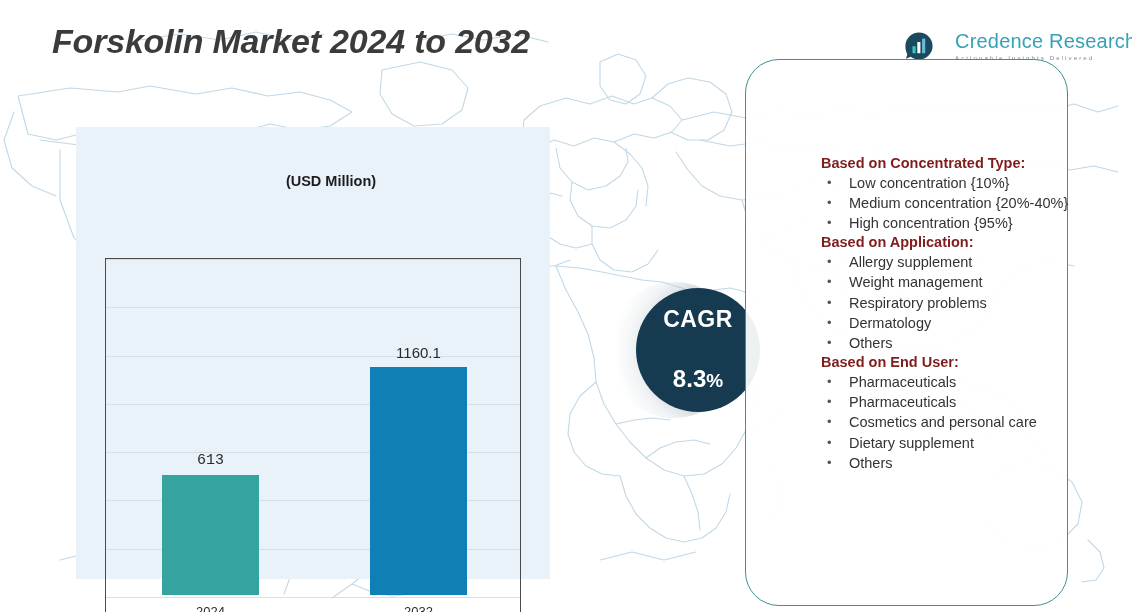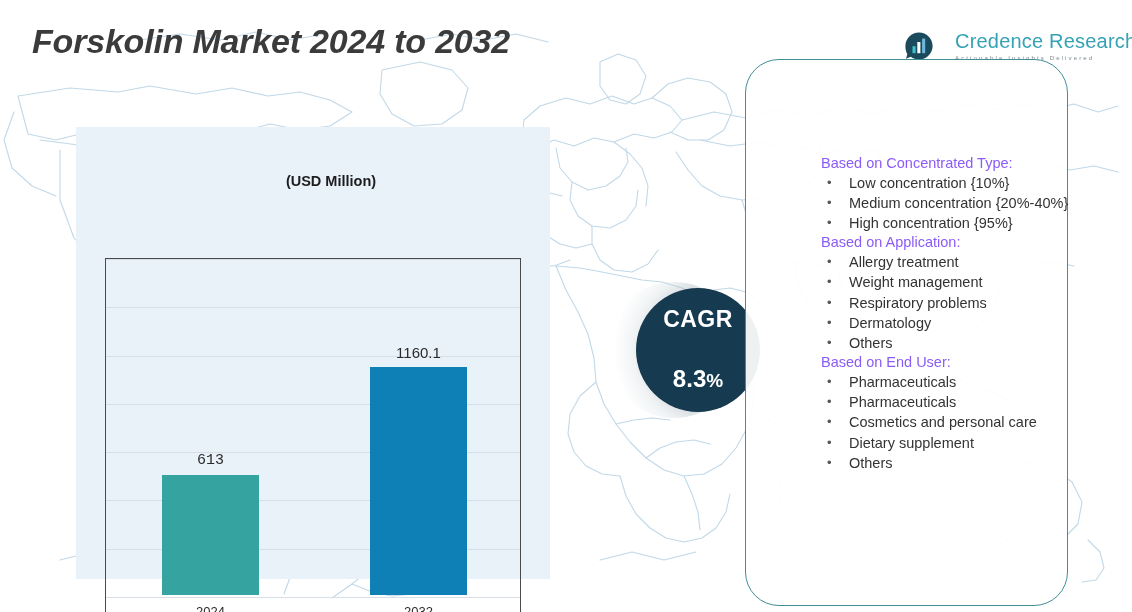--- a/index.html
+++ b/index.html
@@ -29,21 +29,21 @@
     stroke: #bed6e6;
     stroke-width: 1.1;
     stroke-linejoin: round;
     stroke-linecap: round;
     opacity: .95;
   }
 
   
   #title {
     position: absolute;
-    left: 32px; top: 22px;
+    left: 52px; top: 22px;
     font-size: 34px;
     font-weight: bold;
     font-style: italic;
     letter-spacing: -0.2px;
     color: #3b3b3b;
     white-space: nowrap;
   }
 
   
   #logo {
@@ -174,22 +174,22 @@
   }
   #segments-title {
     font-size: 15px;
     font-weight: bold;
     color: #1b1b1b;
     margin-bottom: 21px;
   }
   .seg-group { margin-bottom: 0; }
   .seg-heading {
     font-size: 14.5px;
-    font-weight: normal;
-    color: #8b5cf6;
+    font-weight: bold;
+    color: #7f1d1d;
     line-height: 1.28;
   }
   .seg-list { list-style: none; }
   .seg-item {
     position: relative;
     font-size: 14.5px;
     color: #333333;
     line-height: 1.33;
     padding-left: 28px;
     margin-top: 1px;
@@ -349,21 +349,21 @@
             <div class="seg-heading">Based on Concentrated Type:</div>
             <ul class="seg-list">
               <li class="seg-item"><span class="bullet">•</span><span>Low concentration {10%}</span></li>
               <li class="seg-item"><span class="bullet">•</span><span>Medium concentration {20%-40%}</span></li>
               <li class="seg-item"><span class="bullet">•</span><span>High concentration {95%}</span></li>
             </ul>
           </div>
           <div class="seg-group">
             <div class="seg-heading">Based on Application:</div>
             <ul class="seg-list">
-              <li class="seg-item"><span class="bullet">•</span><span>Allergy treatment</span></li>
+              <li class="seg-item"><span class="bullet">•</span><span>Allergy supplement</span></li>
               <li class="seg-item"><span class="bullet">•</span><span>Weight management</span></li>
               <li class="seg-item"><span class="bullet">•</span><span>Respiratory problems</span></li>
               <li class="seg-item"><span class="bullet">•</span><span>Dermatology</span></li>
               <li class="seg-item"><span class="bullet">•</span><span>Others</span></li>
             </ul>
           </div>
           <div class="seg-group">
             <div class="seg-heading">Based on End User:</div>
             <ul class="seg-list">
               <li class="seg-item"><span class="bullet">•</span><span>Pharmaceuticals</span></li>

